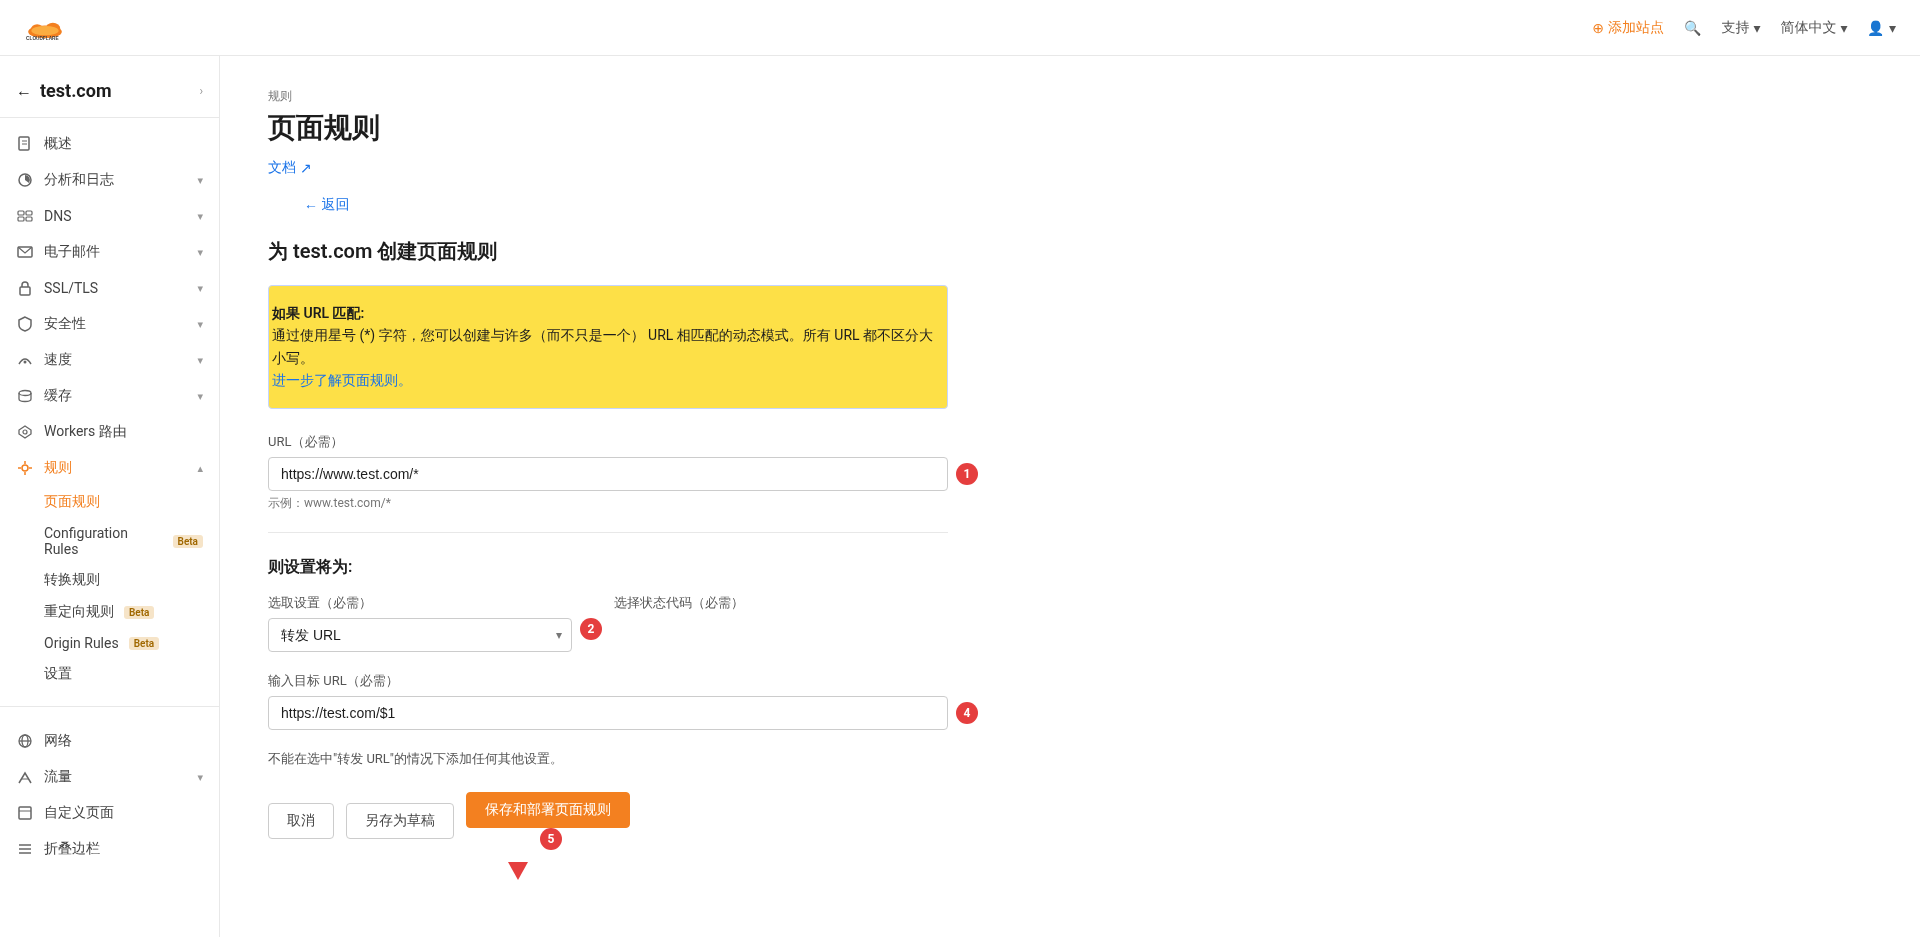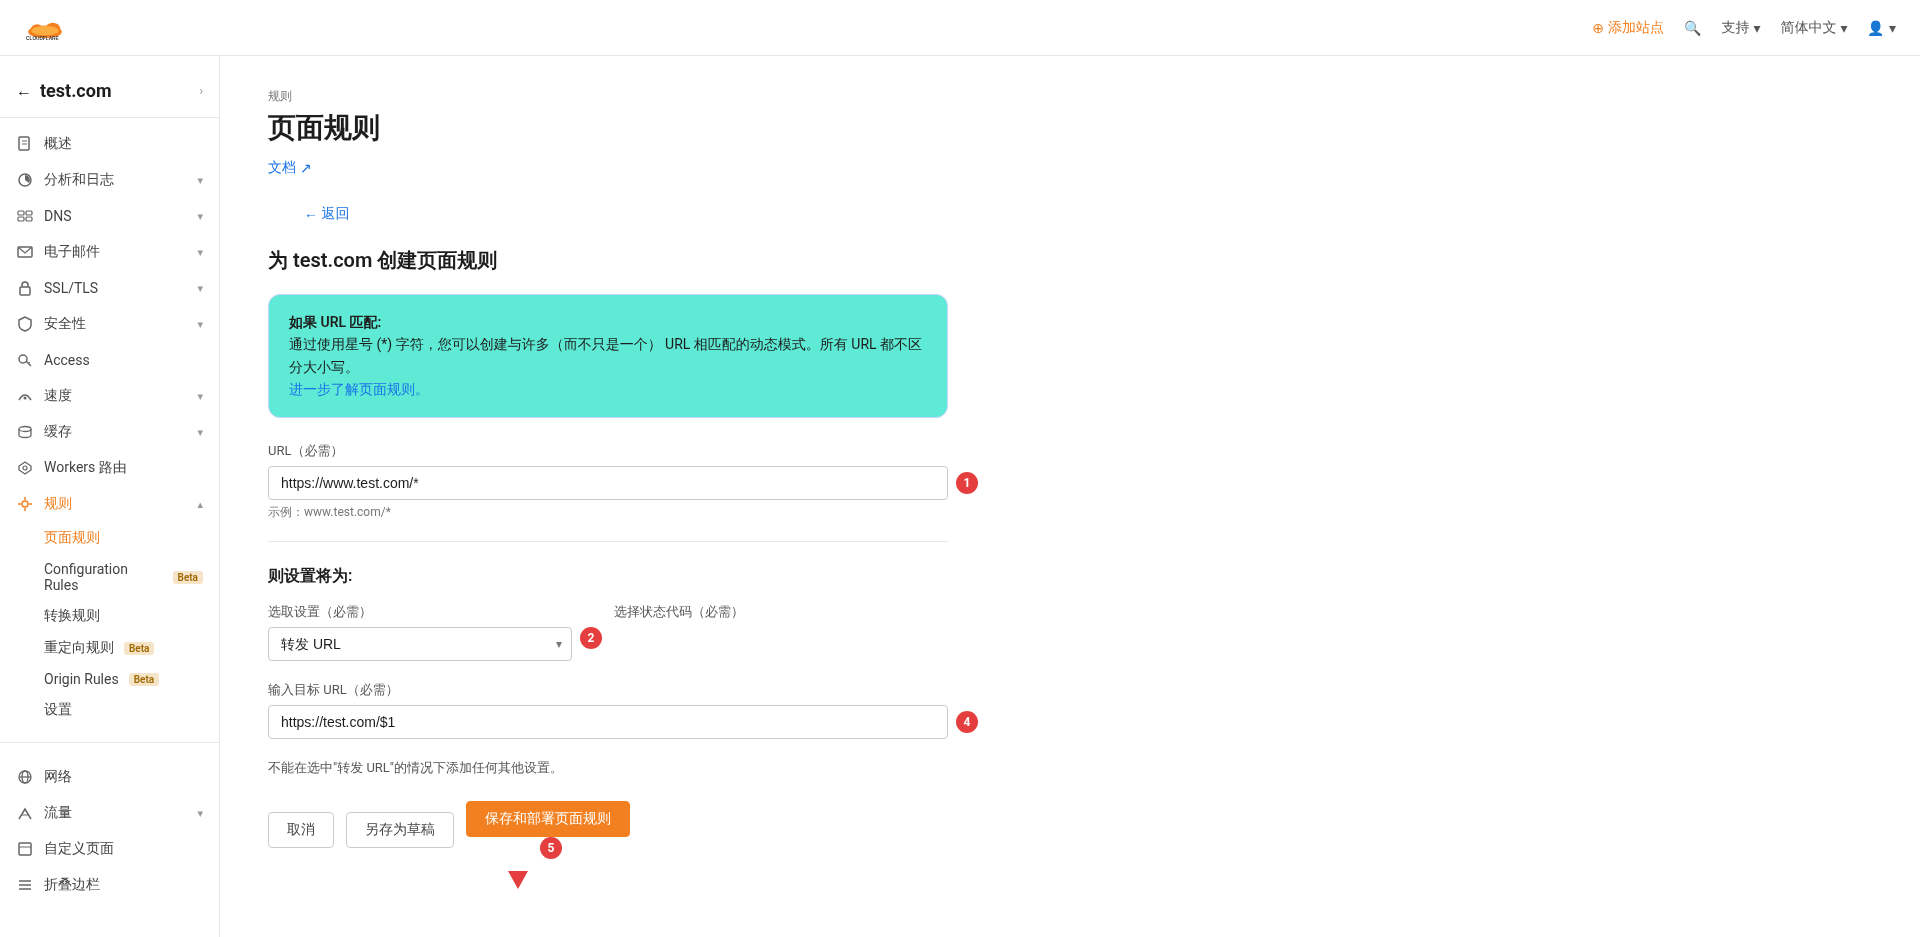--- a/index.html
+++ b/index.html
@@ -54,30 +54,30 @@
       background: #f6e4c8; color: #a06800; margin-left: 4px;
     }
 
     
     .main {
       margin-left: 220px; padding: 32px 48px; flex: 1; background: #fff; min-height: calc(100vh - 56px);
     }
 
     .breadcrumb { font-size: 12px; color: #777; margin-bottom: 4px; }
     .page-title { font-size: 28px; font-weight: 700; margin-bottom: 12px; color: #1d1d1d; }
-    .doc-link { color: #1a73e8; font-size: 14px; display: flex; align-items: center; gap: 4px; margin-bottom: 28px; }
+    .doc-link { color: #1a73e8; font-size: 14px; display: flex; align-items: center; gap: 4px; margin-bottom: 19px; }
     .doc-link a { color: #1a73e8; text-decoration: none; }
     .back-link { color: #1a73e8; font-size: 14px; margin-bottom: 24px; cursor: pointer; display: inline-flex; align-items: center; gap: 4px; margin-left: 36px; }
 
     .form-title { font-size: 20px; font-weight: 600; margin-bottom: 20px; }
 
     
     .info-box {
-      background: #5eead4; border: 1px solid #c5d5ff; border-radius: 12px;
-      padding: 16px 20px; margin-bottom: 24px; max-width: 680px;
+      background: #fde047; border: 1px solid #c5d5ff; border-radius: 4px;
+      padding: 16px 3px; margin-bottom: 24px; max-width: 680px;
     }
     .info-box p { font-size: 14px; color: #1d1d1d; line-height: 1.6; }
     .info-box p strong { font-weight: 600; }
     .info-box .info-link { color: #1a73e8; text-decoration: none; }
 
     
     .form-section { max-width: 680px; }
     .field-group { margin-bottom: 20px; }
     .field-label { font-size: 13px; color: #555; margin-bottom: 6px; font-weight: 400; }
     .field-input {
@@ -237,30 +237,20 @@
     <div class="sidebar-item">
       <span class="item-icon">
         <svg width="16" height="16" viewBox="0 0 16 16" fill="none">
             <path d="M8 1L2 4v5c0 3 2.5 5 6 6 3.5-1 6-3 6-6V4L8 1z" stroke="#666" stroke-width="1.5" fill="none"></path>
           </svg>
       </span>
       <span class="item-label">安全性</span>
       <span class="chevron">▾</span>
     </div>
 
-    <div class="sidebar-item">
-      <span class="item-icon">
-        <svg width="16" height="16" viewBox="0 0 16 16" fill="none">
-            <circle cx="6" cy="7" r="4" stroke="#666" stroke-width="1.5"></circle>
-            <path d="M9 9l5 5" stroke="#666" stroke-width="1.5"></path>
-            <path d="M11 12l2-2" stroke="#666" stroke-width="1"></path>
-          </svg>
-      </span>
-      <span class="item-label">Access</span>
-    </div>
 
     <div class="sidebar-item">
       <span class="item-icon">
         <svg width="16" height="16" viewBox="0 0 16 16" fill="none">
             <path d="M2 12 Q8 2 14 12" stroke="#666" stroke-width="1.5" fill="none"></path>
             <circle cx="8" cy="10" r="1.5" fill="#666"></circle>
           </svg>
       </span>
       <span class="item-label">速度</span>
       <span class="chevron">▾</span>

